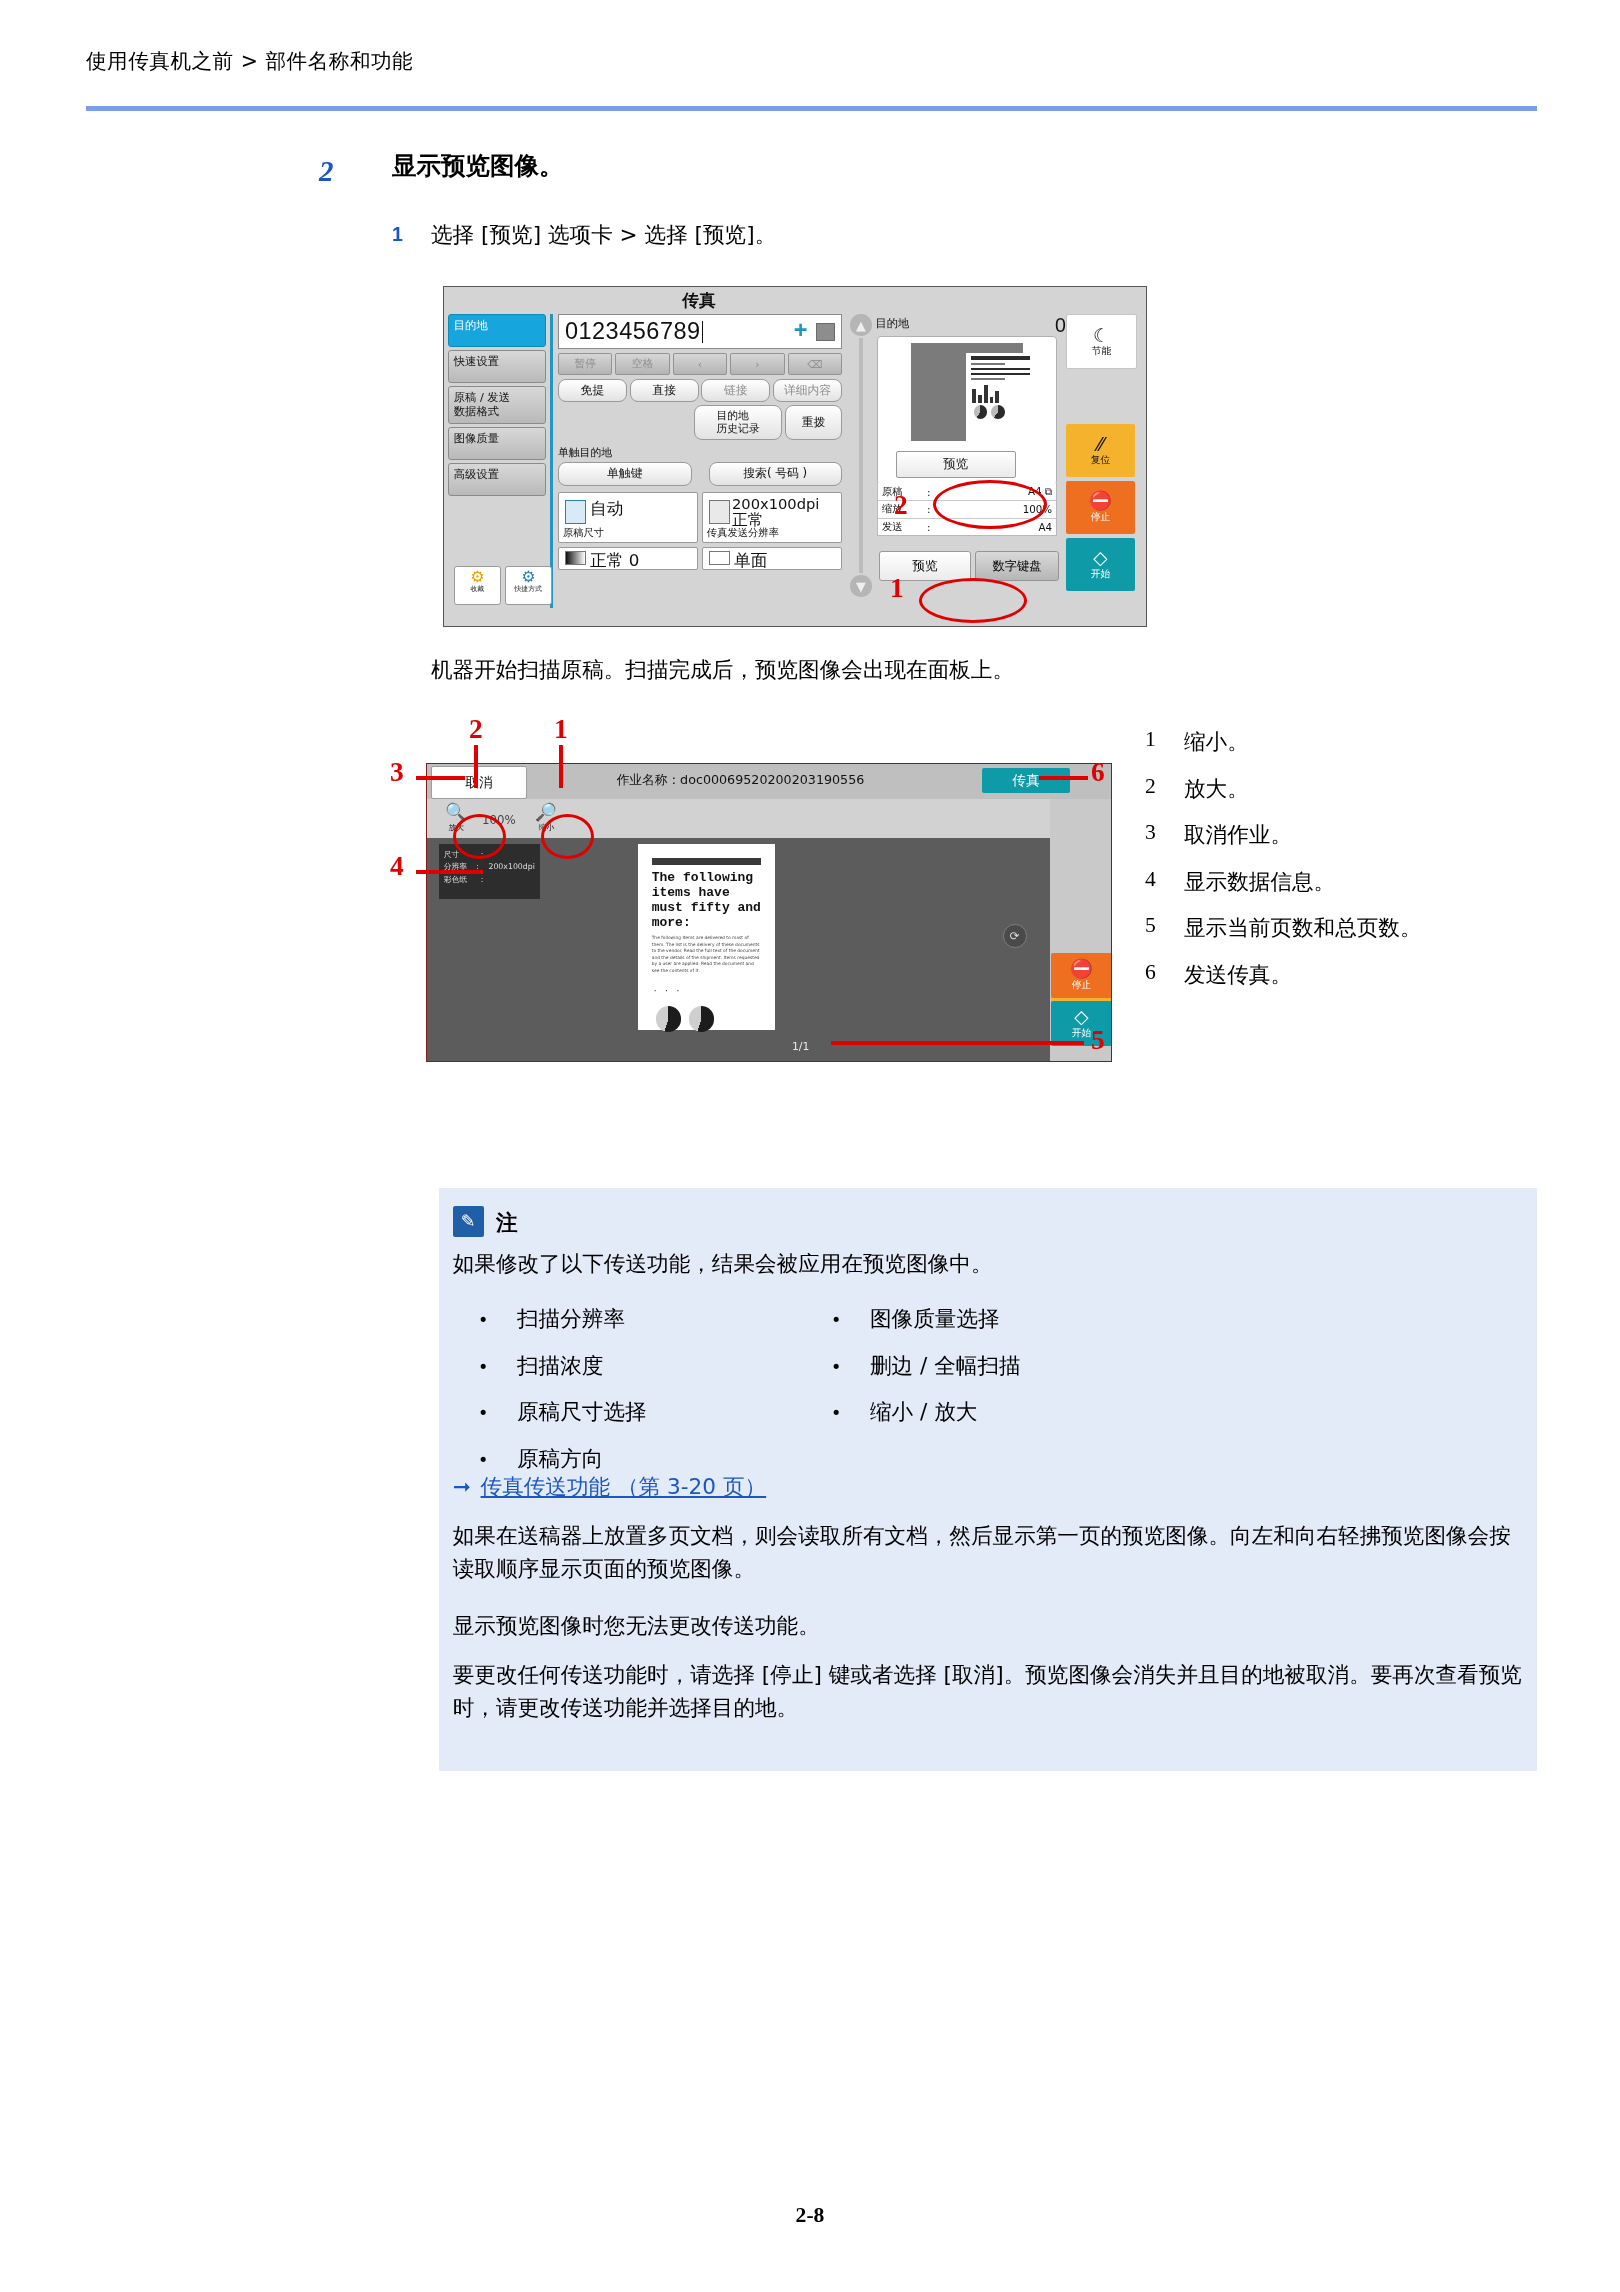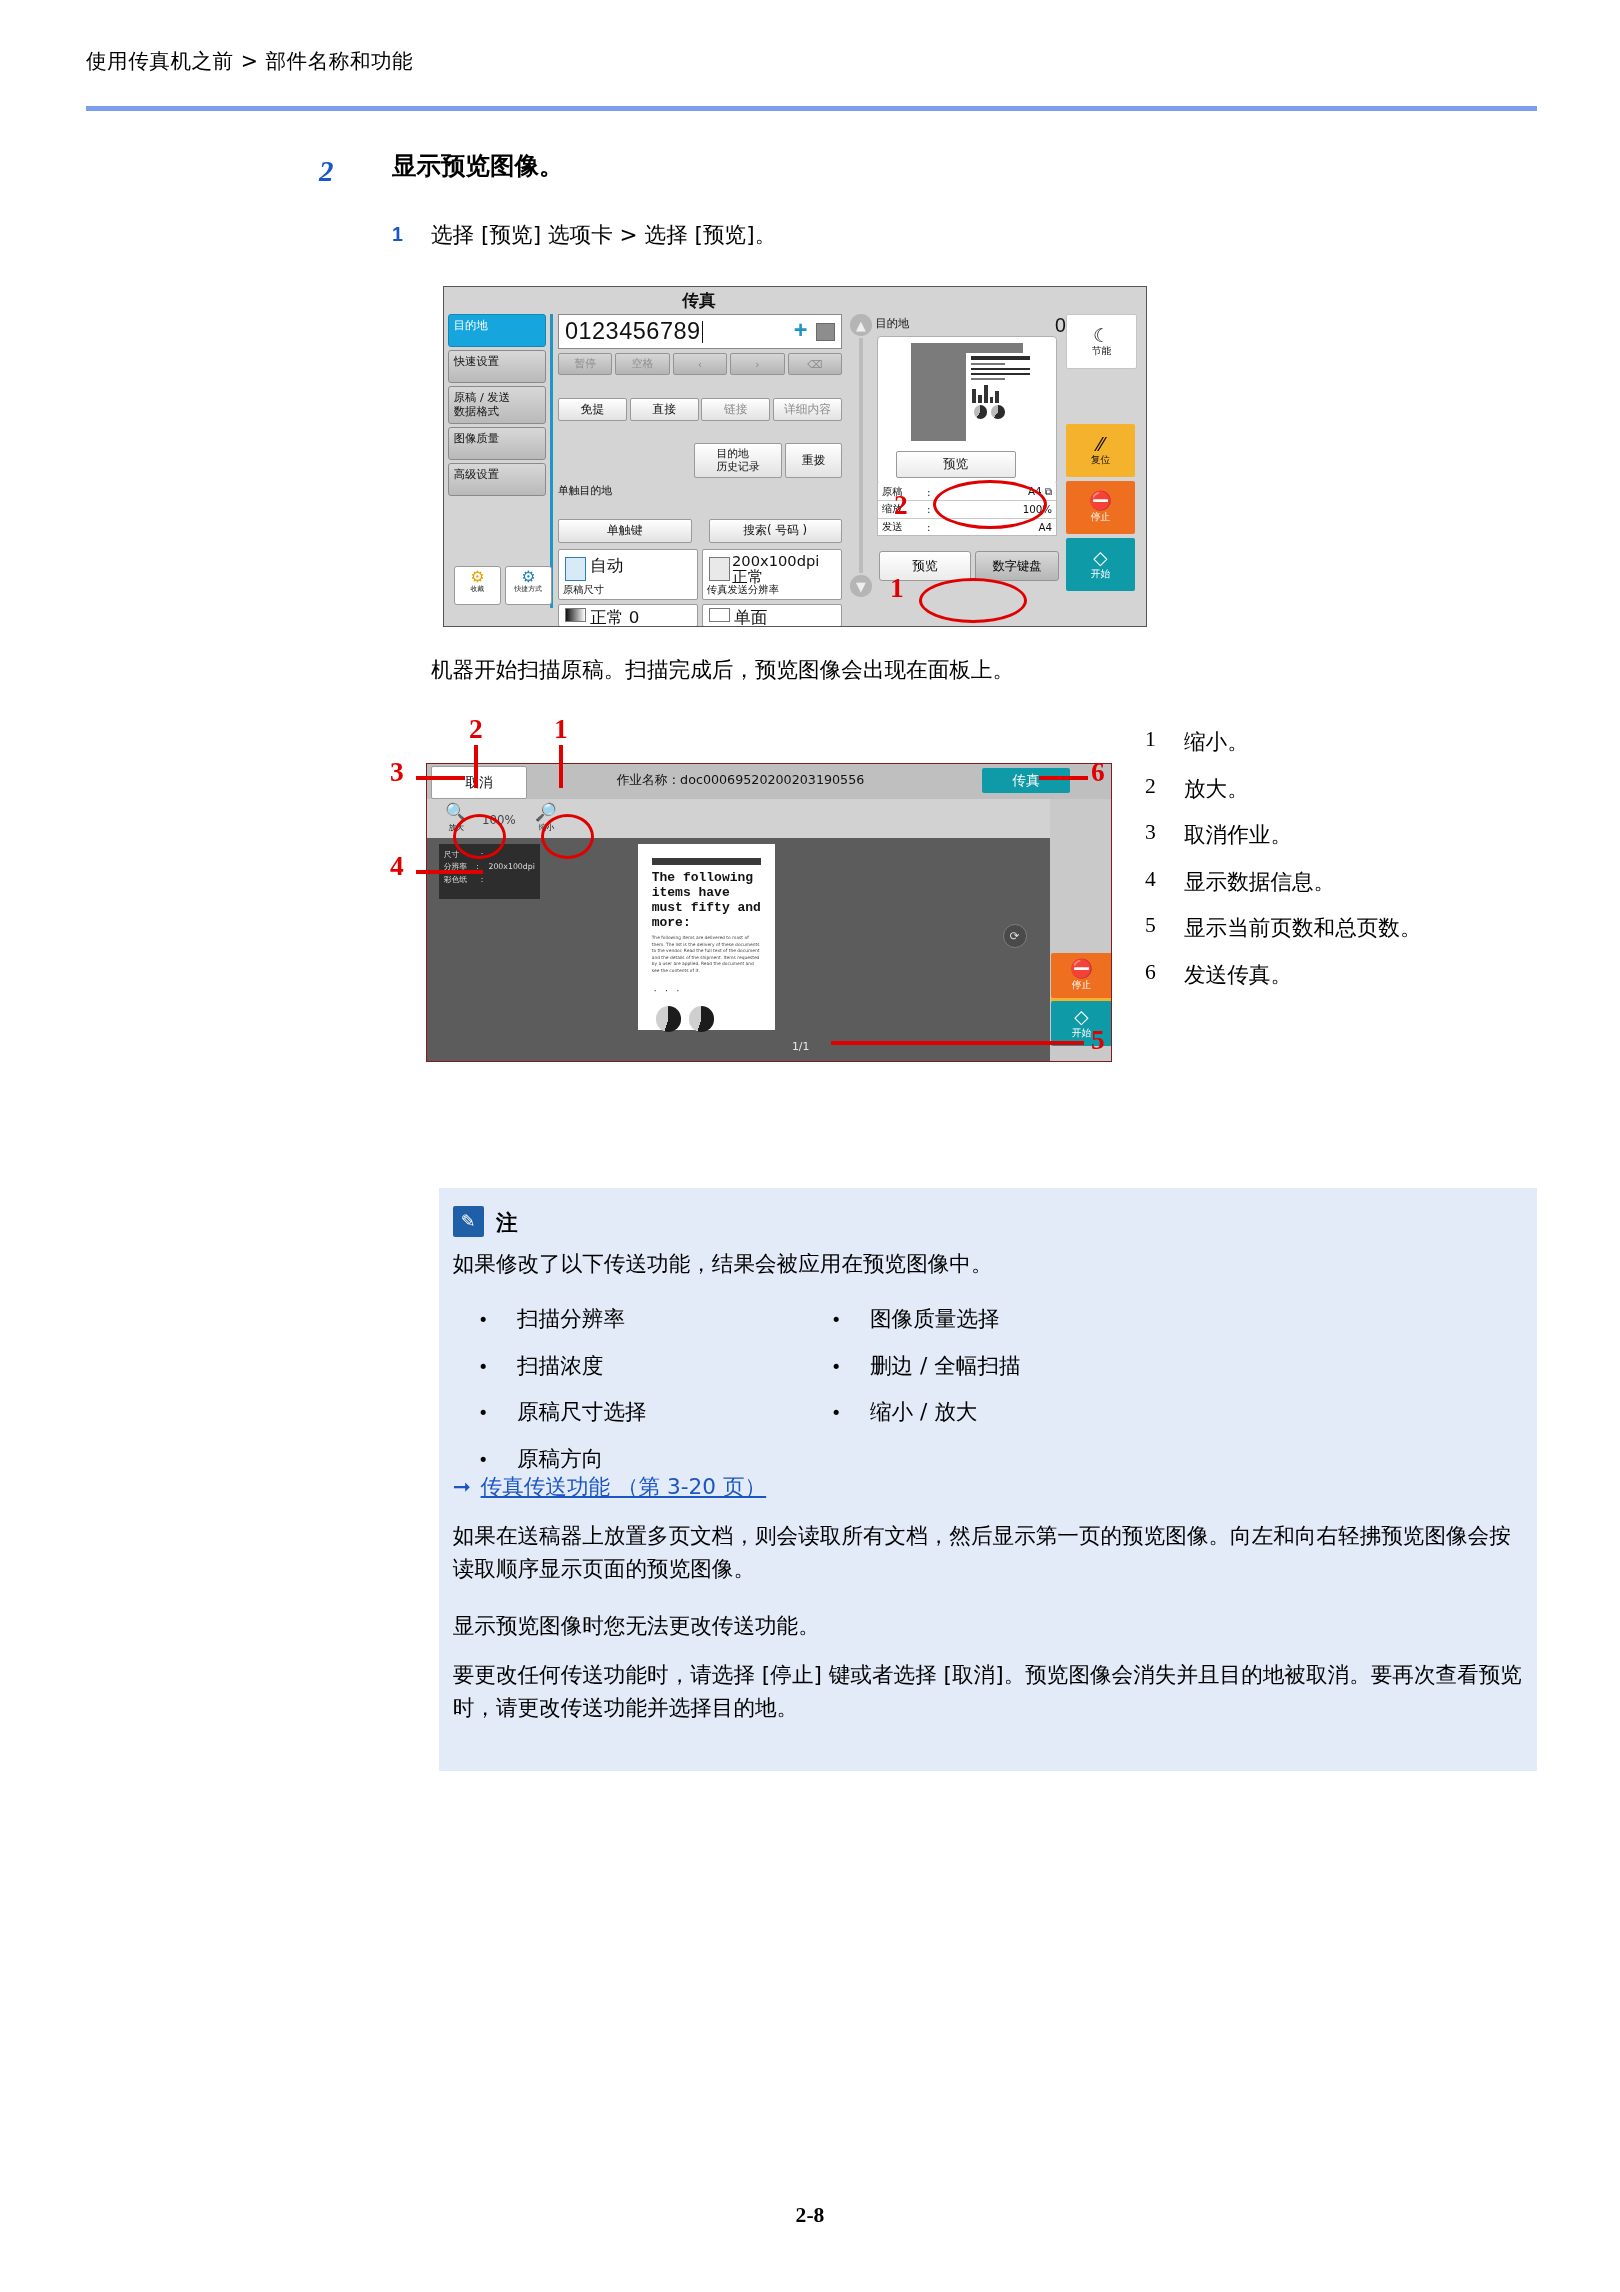--- a/index.html
+++ b/index.html
@@ -174,23 +174,23 @@
   .gbtn {
     flex:1; height:19.6px;
     background: linear-gradient(#d6d6d6,#b4b4b4);
     border:1px solid #949494; border-radius:2px;
     font-size:10.8px; color:#8c8c8c;
     display:flex; align-items:center; justify-content:center;
   }
   .wbtn {
     flex:1; height:21.6px;
     background: linear-gradient(#ffffff,#e2e2e2);
-    border:1px solid #9a9a9a; border-radius:2px;
+    border:1px solid #9a9a9a; border-radius:8px;
     font-size:11.8px; color:#111;
-    display:flex; align-items:center; justify-content:center;margin-top:19px;
+    display:flex; align-items:center; justify-content:center;
   }
   .wbtn.dim { color:#8c8c8c; }
   .wbtn.two { height:33px; line-height:1.15; flex-direction:column; font-size:10.8px; }
   .row2 { display:flex; gap:2.9px; margin-top:2.9px; justify-content:flex-end; }
   .onetouch-label { font-size:10.8px; margin-top:5.9px; color:#111; }
   .ot-row { display:flex; gap:17px; margin-top:2px; }
   .section2 { display:flex; gap:3.9px; margin-top:5.9px; }
   .fnbox {
     flex:1; height:49px;
     background:#fff; border:1px solid #9a9a9a; border-radius:2px;

